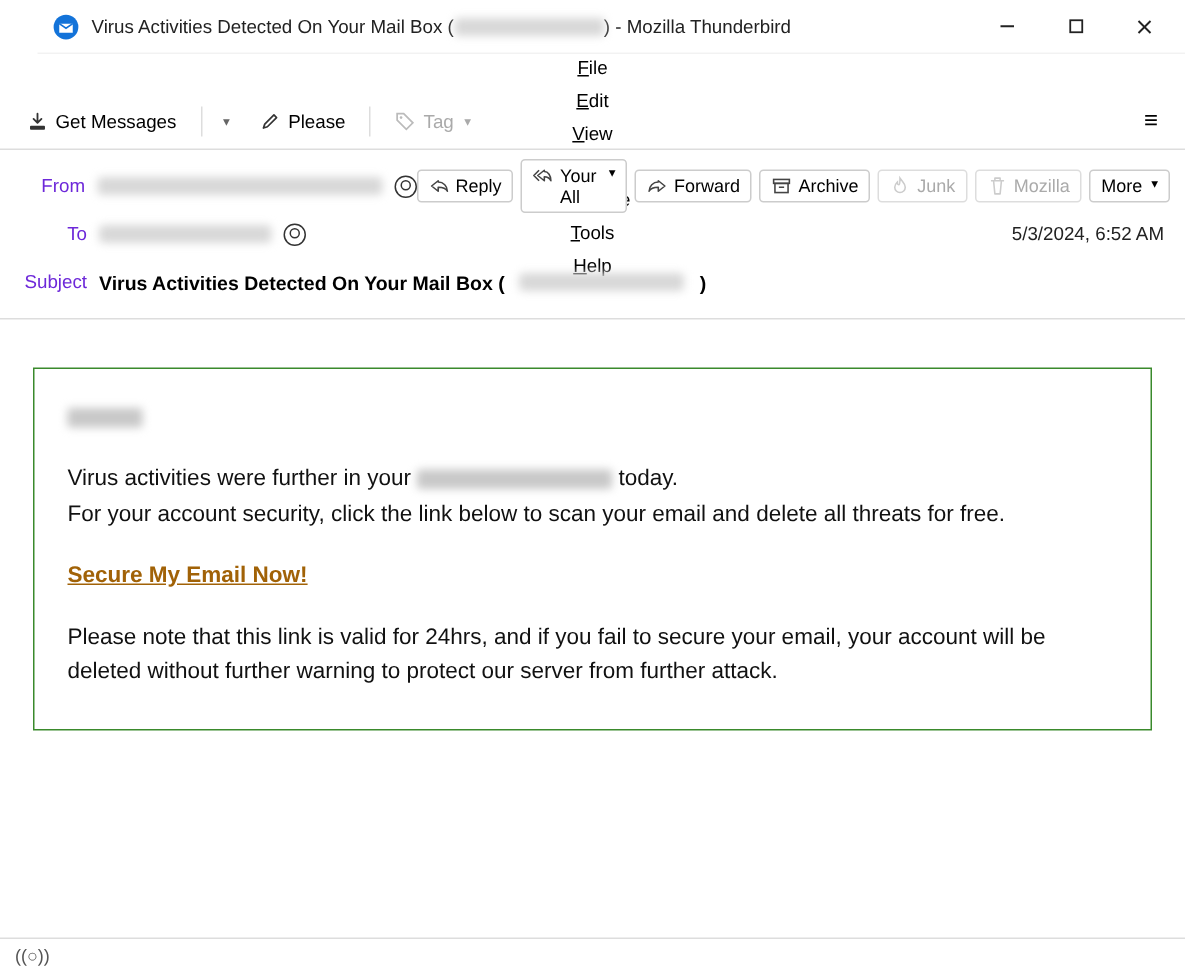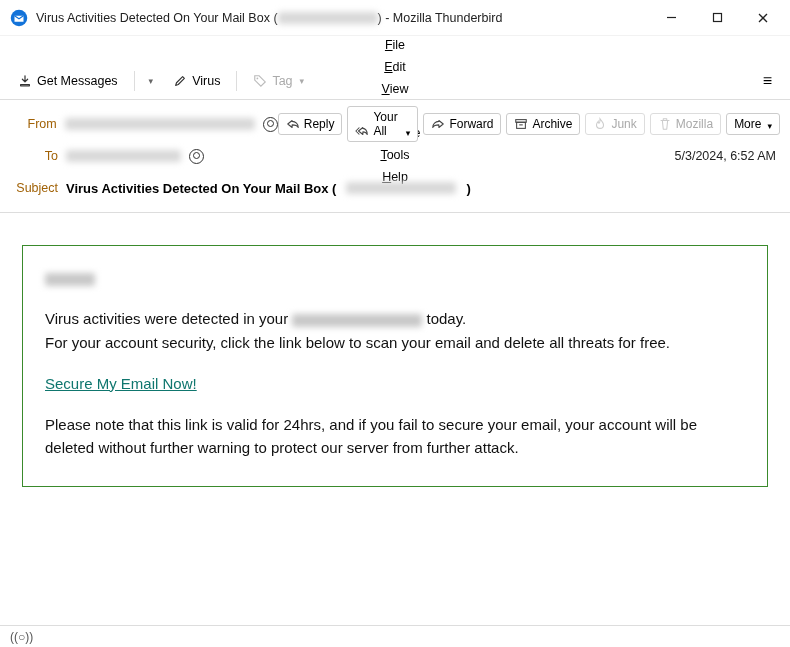--- a/index.html
+++ b/index.html
@@ -11,20 +11,21 @@
   height: 647px;
   overflow: hidden;
   color: #000;
 }
 .titlebar {
   height: 36px;
   display: flex;
   align-items: center;
   padding: 0 4px 0 10px;
   border-bottom: 1px solid rgba(0,0,0,0.05);
+  margin-left: 25px;
 }
 .titlebar-icon {
   width: 18px; height: 18px; margin-right: 8px;
 }
 .titlebar-title { flex: 1; font-size: 12.5px; color: #222; }
 .win-controls { display: flex; }
 .win-btn {
   width: 46px; height: 36px; display: flex; align-items: center; justify-content: center;
   font-size: 14px; color: #222; cursor: pointer;
 }
@@ -60,21 +61,21 @@
 .headers {
   padding: 6px 10px 10px 10px;
   border-bottom: 1px solid #ddd;
 }
 .hdr-row {
   display: flex;
   align-items: center;
   min-height: 28px;
 }
 .hdr-label {
-  width: 56px; text-align: right; color: #a16207; font-size: 12.5px;
+  width: 56px; text-align: right; color: #6d28d9; font-size: 12.5px;
   padding-right: 8px;
 }
 .hdr-val { flex: 1; display:flex; align-items:center; gap:8px; }
 .blur-pill {
   background: #d8d8d8;
   border-radius: 3px;
   filter: blur(3px);
   height: 12px;
 }
 .contact-icon {
@@ -82,21 +83,21 @@
   display: inline-flex; align-items:center; justify-content:center;
 }
 .contact-icon::before {
   content:""; width:5px; height:5px; border:1.2px solid #333; border-radius:50%;
   position:relative; top:-1px;
 }
 .action-bar {
   display: flex; gap: 5px; align-items: center;
 }
 .act-btn {
-  display: flex; align-items: flex-end; gap: 4px;
+  display: flex; align-items: flex-start; gap: 4px;
   border: 1px solid #ccc; border-radius: 3px;
   padding: 3px 7px; font-size: 12px;
   cursor: pointer; background: #fff;
 }
 .act-btn.disabled { color: #aaa; border-color: #ddd; cursor: default; }
 .date-str { font-size: 12.5px; color: #222; padding-right: 4px; }
 .subject-val { font-weight: 700; font-size: 13px; }
 
 .body-area {
   padding: 32px 22px 0 22px;
@@ -109,21 +110,21 @@
   font-size: 15px;
   line-height: 1.55;
   font-family: Arial, sans-serif;
   color: #111;
 }
 .email-box .blur-inline {
   display:inline-block; vertical-align:middle;
   background:#c8c8c8; filter:blur(3px); border-radius:2px; height:13px;
 }
 .secure-link {
-  color: #0f766e; font-weight: 400; text-decoration: underline; cursor:pointer;text-align:right;
+  color: #a16207; font-weight: 700; text-decoration: underline; cursor:pointer;text-align:right;
 }
 .src-line { margin-top: 22px; }
 .statusbar {
   position: absolute; bottom: 0; left: 0; right: 0;
   height: 22px; border-top: 1px solid #ddd;
   display: flex; align-items: center; padding: 0 10px;
   font-size: 12px; color: #555; background:#fff;
 }
 svg { display: block; }
 .ico { width: 14px; height: 14px; }
@@ -183,21 +184,21 @@
     <span>Get Messages</span>
   </div>
   <div class="tb-sep"></div>
   <div class="tb-chev">▾</div>
   <div class="tb-btn">
     <span>
         <svg class="ico" viewBox="0 0 16 16">
           <path d="M3 13l1-3 7-7 2 2-7 7-3 1z" fill="none" stroke="#333" stroke-width="1.3" stroke-linejoin="round"></path>
         </svg>
       </span>
-    <span>Virus</span>
+    <span>Please</span>
   </div>
   <div class="tb-sep"></div>
   <div class="tb-btn disabled-text" style="color:#aaa;">
     <span>
         <svg class="ico" viewBox="0 0 16 16">
           <path d="M2 2h5l7 7-5 5-7-7z" fill="none" stroke="#bbb" stroke-width="1.3"></path>
           <circle cx="5" cy="5" r="1" fill="#bbb"></circle>
         </svg>
       </span>
     <span>Tag</span>
@@ -287,21 +288,21 @@
         <span class="blur-pill" style="width:110px;display:inline-block;vertical-align:middle;margin:0 2px;"></span>
         <span>)</span>
     </div>
   </div>
 </div>
 
 <div class="body-area">
   <div class="email-box">
     <div style="margin-bottom:18px;"><span class="blur-inline" style="width:50px;"></span></div>
     <div>
-      <span>Virus activities were detected in your </span><span class="blur-inline" style="width:130px;"></span><span> today.</span>
+      <span>Virus activities were further in your </span><span class="blur-inline" style="width:130px;"></span><span> today.</span>
     </div>
     <div>For your account security, click the link below to scan your email and delete all threats for free.</div>
     <div style="margin:18px 0;">
       <a class="secure-link">Secure My Email Now!</a>
     </div>
     <div>Please note that this link is valid for 24hrs, and if you fail to secure your email, your account will be deleted without further warning to protect our server from further attack.</div>
   </div>
 </div>
 
 <div class="statusbar">

